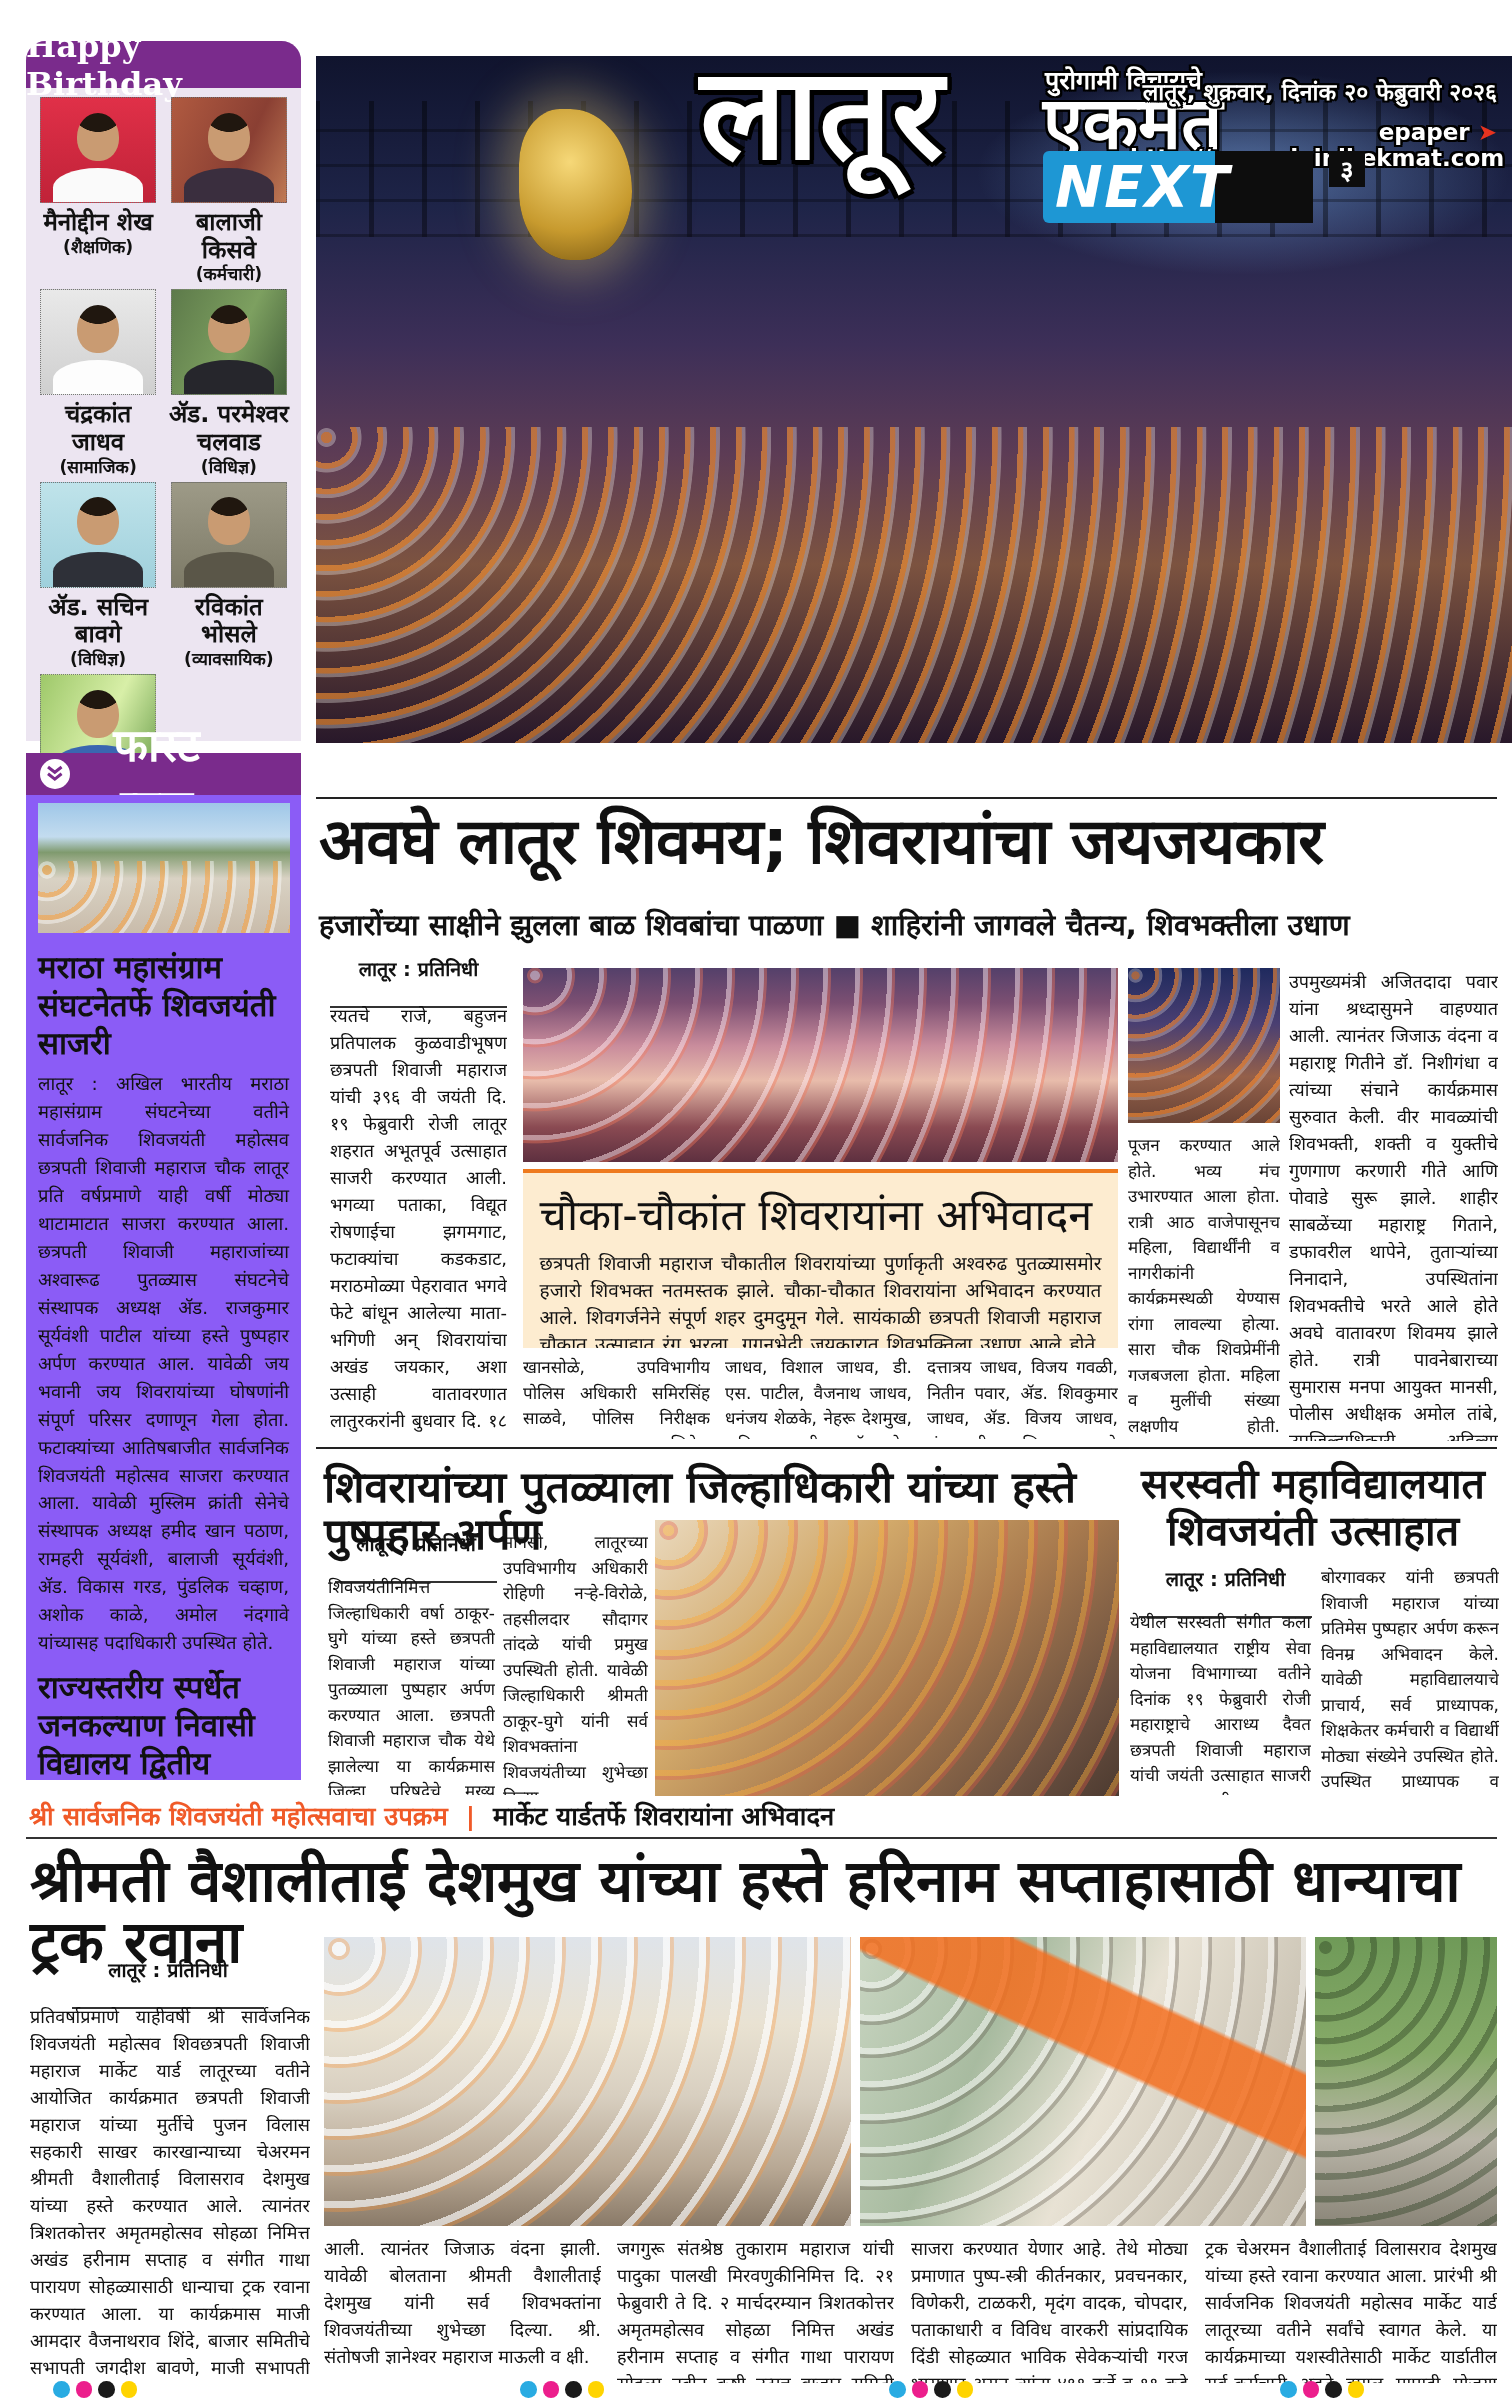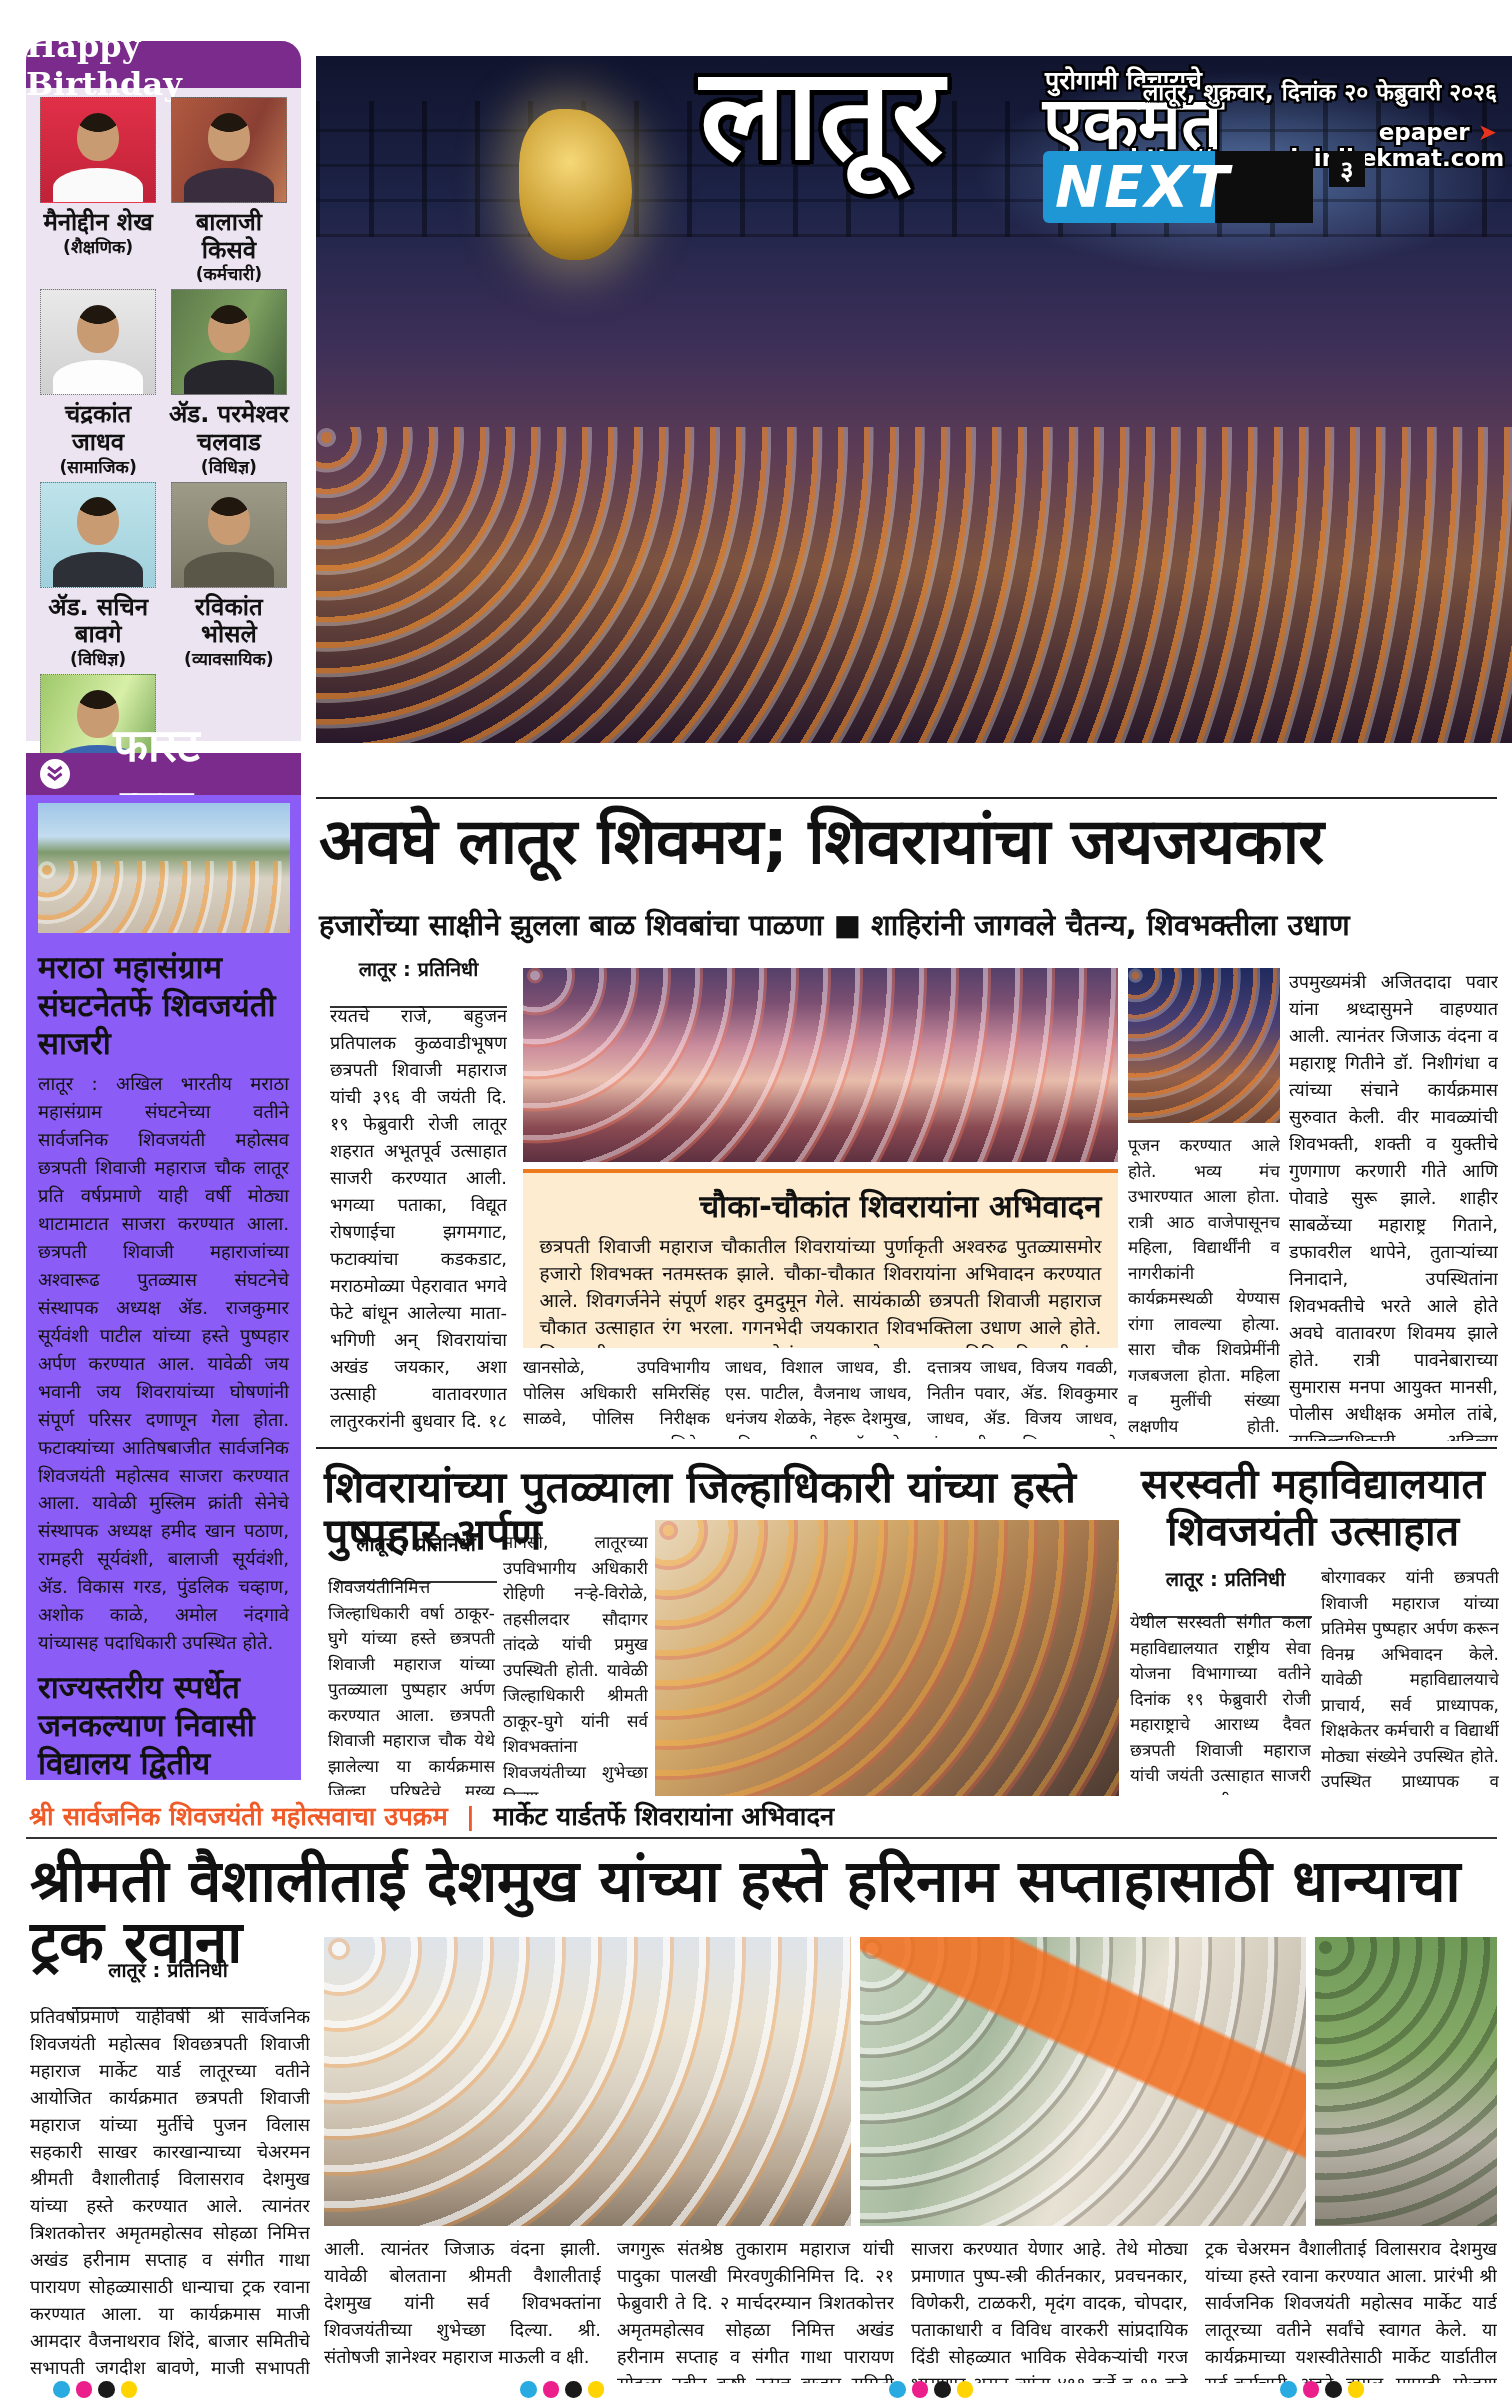--- a/index.html
+++ b/index.html
@@ -77,21 +77,21 @@
   .c1{left:330px;top:1002px;width:177px;height:435px;}
   .ph-stage{left:523px;top:968px;width:595px;height:194px;
         background:linear-gradient(180deg,#54406a 0%,#7c4f72 18%,#c98c9c 40%,#e8bcab 58%,#8a4a52 82%,#5e3040 100%);}
   .ph-stage::after{content:"";position:absolute;inset:0;
         background:repeating-radial-gradient(circle at 12px 7.5px, rgba(255,230,235,.5) 0 4.5px, rgba(244,120,90,.4) 5.3px 7.5px, transparent 8.3px 32px);}
   .ph-crowd2{left:1128px;top:968px;width:152px;height:155px;
         background:linear-gradient(180deg,#1f2a5e 0%,#4a3f72 36%,#94604a 70%,#6a4436 100%);}
   .ph-crowd2::after{content:"";position:absolute;inset:0;
         background:repeating-radial-gradient(circle at 7.5px 7.5px, rgba(250,140,50,.6) 0 3.8px, rgba(240,230,225,.3) 4.5px 6.8px, transparent 7.5px 19.6px);}
   .box-abhi{left:523px;top:1169px;width:595px;height:179px;background:#fdecd0;border-top:4.5px solid #ee7a1e;padding:10.5px 16.6px;box-sizing:border-box;overflow:hidden;}
-  .box-abhi h3{margin:0 0 7.5px 0;font-size:31px;font-weight:bold;text-align:right;}
+  .box-abhi h3{margin:0 0 7.5px 0;font-size:43px;font-weight:normal;}
   .box-abhi p{margin:0;font-size:19px;line-height:1.42;text-align:justify;}
   .nc-a{left:523px;top:1355px;width:187px;height:84px;font-size:17px;}
   .nc-b{left:725px;top:1355px;width:187px;height:84px;font-size:17px;}
   .nc-c{left:927px;top:1355px;width:191px;height:84px;font-size:17px;}
   .c5{left:1128px;top:1133px;width:152px;height:307px;font-size:17px;}
   .c6{left:1289px;top:968px;width:209px;height:473px;}
   
   .rule2{left:316px;top:1447px;width:1181px;height:2.3px;background:#222;}
   .col-h{font-weight:bold;line-height:1.1;}
   .collector-h{left:324px;top:1464px;width:791px;font-size:43px;}

